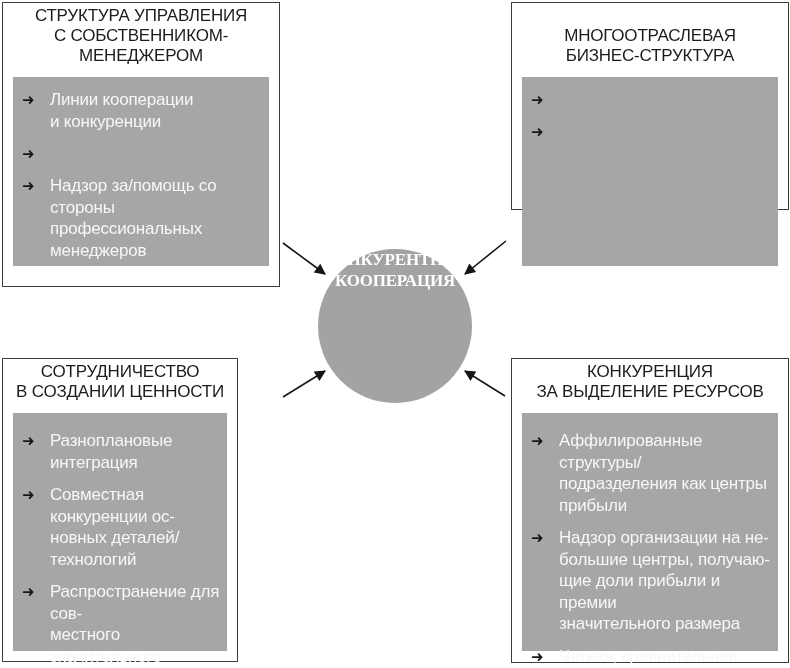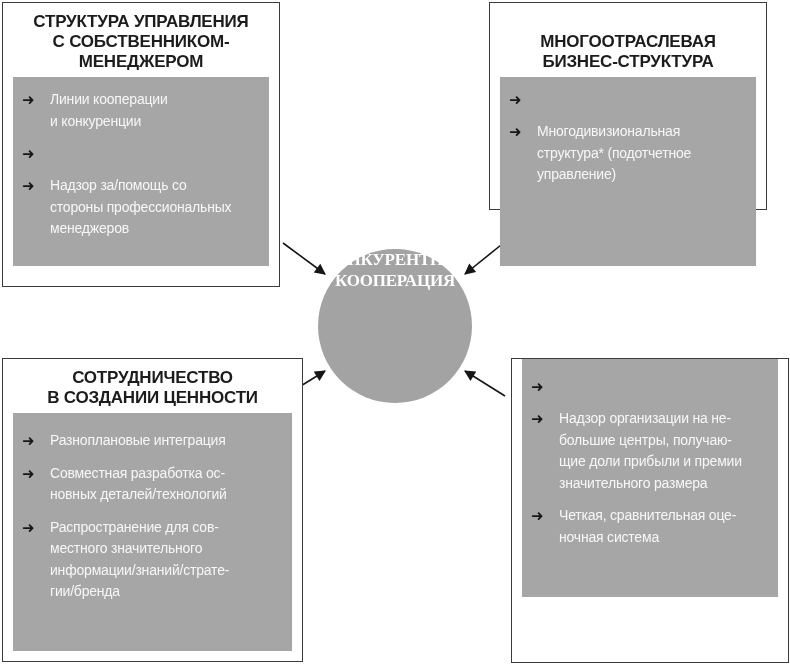--- a/index.html
+++ b/index.html
@@ -16,44 +16,44 @@
   body{font-family:"Liberation Sans","DejaVu Sans",sans-serif;}
   .canvas{
     position:relative;width:790px;height:668px;background:var(--page-bg);
     overflow:hidden;
   }
   .arrows-overlay{position:absolute;left:0;top:0;width:790px;height:668px;pointer-events:none;}
   .box{
     position:absolute;border:1.5px solid var(--border-color);background:#fff;
   }
   .box-tl{left:2px;top:2px;width:278px;height:285px;}
-  .box-tr{left:489px;top:2px;width:278px;height:208px;}
-  .box-bl{left:2px;top:358px;width:301px;height:304px;}
+  .box-tr{left:511px;top:2px;width:278px;height:208px;}
+  .box-bl{left:2px;top:358px;width:236px;height:304px;}
   .box-br{left:511px;top:358px;width:278px;height:305px;}
   .box-title{
     display:flex;align-items:flex-end;justify-content:center;
-    text-align:center;font-weight:bold;font-size:17px;line-height:20px;
+    text-align:center;font-weight:normal;font-size:17px;line-height:20px;
     color:var(--title-color);white-space:pre-line;letter-spacing:-0.2px;
-    width:100%;padding-bottom:5px;
+    width:100%;padding-bottom:11px;
   }
   .box-top .box-title{height:74px;}
   .box-bottom .box-title{height:54px;}
   .panel{
     background:var(--panel-gray);margin:0 10px;
     padding:12px 6px 0 9px;
   }
   .box-top .panel{height:189px;}
   .box-bottom .panel{height:238px;padding-top:17px;}
   .bullet{display:flex;margin-bottom:11px;}
   .b-arrow{
     flex:0 0 28px;font-size:15px;line-height:21px;
     color:var(--arrow-color);font-weight:bold;
   }
   .b-text{
-    font-size:14px;line-height:21.5px;color:var(--bullet-text-color);
+    font-size:17px;line-height:21.5px;color:var(--bullet-text-color);
     white-space:pre-line;letter-spacing:-0.2px;
   }
   .center-circle{
     position:absolute;left:318px;top:249px;width:154px;height:154px;
     border-radius:50%;background:var(--circle-gray);
     display:flex;align-items:flex-start;justify-content:center;font-family:Liberation Serif, serif;
   }
   .center-label{
     text-align:center;color:#fff;font-weight:bold;font-size:17px;
     line-height:21px;white-space:pre-line;letter-spacing:-0.2px;
@@ -100,54 +100,56 @@
 
   <div class="box box-top box-tr">
     <div class="box-title">МНОГООТРАСЛЕВАЯ
 БИЗНЕС-СТРУКТУРА</div>
     <div class="panel">
       <div class="bullet">
         <span class="b-arrow">➜</span>
       </div>
       <div class="bullet">
         <span class="b-arrow">➜</span>
-        <span class="b-text">Многодивизиональная
-структура* (подотчетное
-управление)</span>
       </div>
     </div>
   </div>
 
   <div class="box box-bottom box-bl">
     <div class="box-title">СОТРУДНИЧЕСТВО
 В СОЗДАНИИ ЦЕННОСТИ</div>
     <div class="panel">
       <div class="bullet">
         <span class="b-arrow">➜</span>
         <span class="b-text">Разноплановые интеграция</span>
       </div>
       <div class="bullet">
         <span class="b-arrow">➜</span>
-        <span class="b-text">Совместная разработка ос-
+        <span class="b-text">Совместная конкуренции ос-
 новных деталей/технологий</span>
       </div>
       <div class="bullet">
         <span class="b-arrow">➜</span>
         <span class="b-text">Распространение для сов-
 местного значительного
 информации/знаний/страте-
 гии/бренда</span>
       </div>
     </div>
   </div>
 
   <div class="box box-bottom box-br">
+    <div class="box-title">КОНКУРЕНЦИЯ
+ЗА ВЫДЕЛЕНИЕ РЕСУРСОВ</div>
     <div class="panel">
       <div class="bullet">
         <span class="b-arrow">➜</span>
+        <span class="b-text">Аффилированные структуры/
+подразделения как центры
+прибыли</span>
       </div>
       <div class="bullet">
         <span class="b-arrow">➜</span>
         <span class="b-text">Надзор организации на не-
 большие центры, получаю-
 щие доли прибыли и премии
 значительного размера</span>
       </div>
       <div class="bullet">
         <span class="b-arrow">➜</span>

